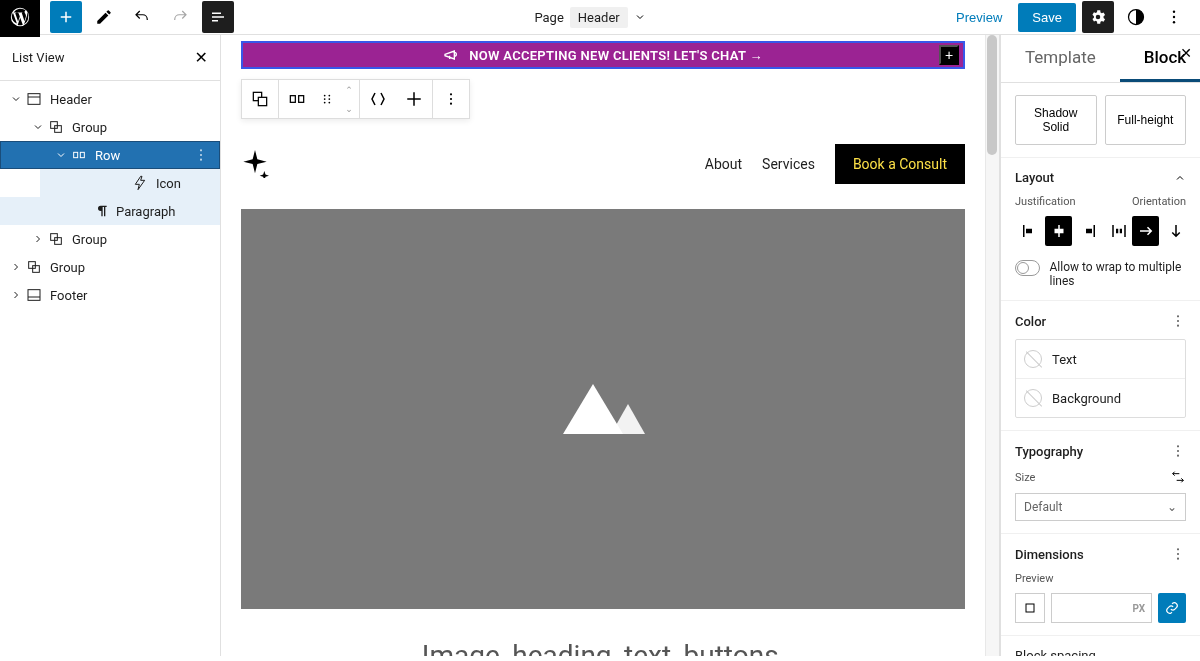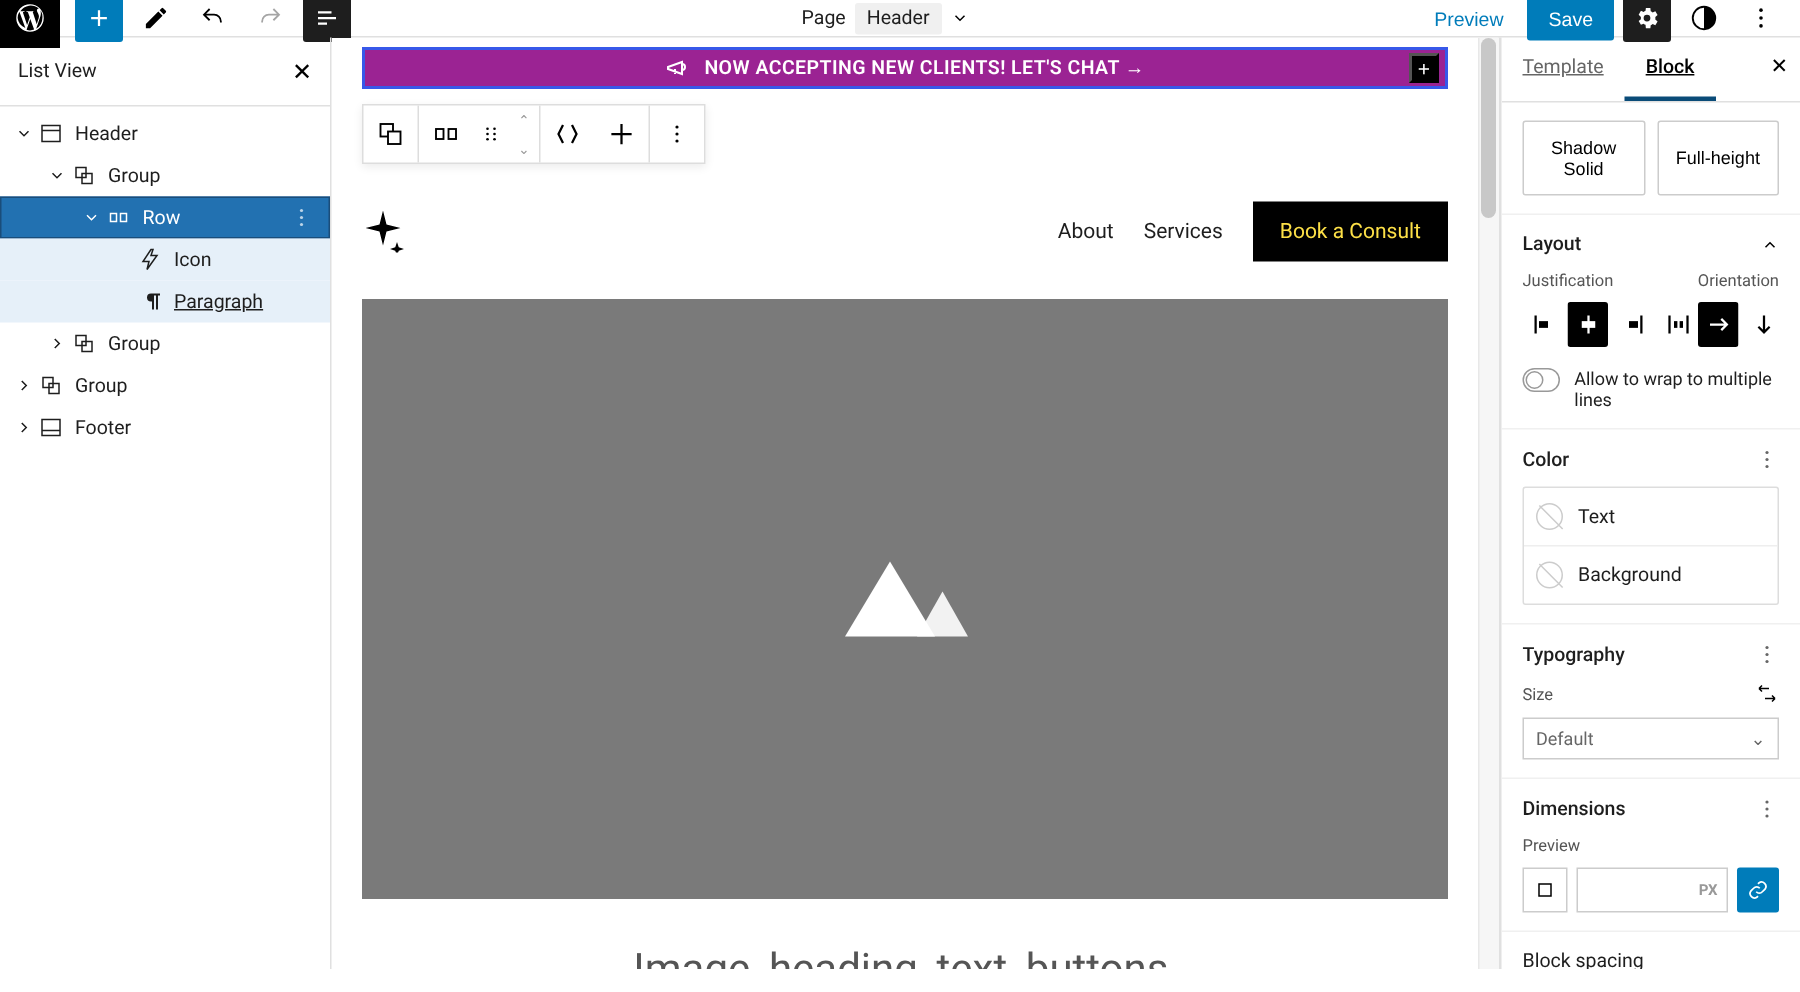--- a/index.html
+++ b/index.html
@@ -1,17 +1,17 @@
 <!DOCTYPE html>
 <html><head>
 <meta charset="utf-8">
 <style>
 * { box-sizing: border-box; margin: 0; padding: 0; }
 body { font-family: -apple-system, BlinkMacSystemFont, "Segoe UI", Roboto, sans-serif; font-size: 13px; color: #1e1e1e; overflow: hidden; width: 1200px; height: 661px; }
-.topbar { height: 25px; display: flex; align-items: center; border-bottom: 1px solid #e0e0e0; }
+.topbar { height: 35px; display: flex; align-items: center; border-bottom: 1px solid #e0e0e0; }
 .wp-logo { width: 40px; height: 40px; background: #000; display: flex; align-items: center; justify-content: center; }
 .tb-left { display: flex; align-items: center; gap: 6px; padding-left: 10px; }
 .tb-btn { width: 32px; height: 32px; display: flex; align-items: center; justify-content: center; border: none; background: transparent; cursor: pointer; border-radius: 2px; }
 .tb-btn.blue { background: #007cba; color: #fff; border-radius: 2px; }
 .tb-btn.dark { background: #1e1e1e; color: #fff; border-radius: 2px; }
 .tb-btn.faded { opacity: 0.35; }
 .tb-center { flex: 1; display: flex; align-items: center; justify-content: center; gap: 6px; font-size: 13px; }
 .tb-center .page-label { color: #1e1e1e; }
 .tb-center .template-name { background: #f0f0f0; padding: 3px 8px; border-radius: 2px; }
 .tb-right { display: flex; align-items: center; gap: 6px; padding-right: 10px; }
@@ -46,21 +46,21 @@
 .nav-row { display: flex; align-items: center; justify-content: flex-end; gap: 20px; padding: 15px 0; margin-top: 60px; }
 .nav-link { color: #1e1e1e; font-size: 14px; }
 .nav-cta { background: #000; color: #fde047; padding: 12px 18px; font-size: 14px; }
 .logo-spark { position: absolute; left: 20px; top: 115px; }
 
 .hero { background: #7a7a7a; height: 400px; display: flex; align-items: center; justify-content: center; margin-top: 10px; }
 .hero-caption { text-align: center; color: #555; font-size: 28px; margin-top: 30px; }
 
 .sidebar { width: 200px; border-left: 1px solid #e0e0e0; overflow-y: auto; }
 .sb-tabs { display: flex; border-bottom: 1px solid #e0e0e0; position: relative; }
-.sb-tab { padding: 12px 14px; font-size: 13px; cursor: pointer; color: #666; text-decoration: underline; }
+.sb-tab { padding: 12px 24px; font-size: 17px; cursor: pointer; color: #666; }
 .sb-tab.active { color: #000; font-weight: 500; border-bottom: 3px solid #0a4b78; }
 .sb-tabs-close { position: absolute; right: 8px; top: 10px; background: transparent; border: none; cursor: pointer; font-size: 14px; }
 .sb-sec { padding: 12px 14px; border-bottom: 1px solid #f0f0f0; }
 .sb-sec-head { display: flex; align-items: center; justify-content: space-between; font-size: 13px; font-weight: 500; margin-bottom: 10px; }
 .style-btns { display: flex; gap: 8px; }
 .style-btn { flex: 1; border: 1px solid #ccc; background: #fff; padding: 10px 6px; font-size: 12px; border-radius: 2px; cursor: pointer; }
 .lbl { font-size: 11px; color: #555; margin-bottom: 8px; }
 .lbl-row { display: flex; justify-content: space-between; }
 .just-btns { display: flex; gap: 3px; }
 .just-btn { width: 27px; height: 30px; border: 1px solid transparent; background: transparent; display: flex; align-items: center; justify-content: center; cursor: pointer; border-radius: 2px; }
@@ -201,30 +201,30 @@
           </span>
           <span style="margin-left:6px">Row</span>
           <span class="lv-opts">
             <svg width="16" height="16" viewBox="0 0 24 24" fill="currentColor">
               <circle cx="12" cy="5" r="1.6"></circle>
               <circle cx="12" cy="12" r="1.6"></circle>
               <circle cx="12" cy="19" r="1.6"></circle>
             </svg>
           </span>
         </div>
+        <div class="lv-item sub" style="padding-left: 74px; margin-left: 40px;">
+          <span class="lv-chev"></span>
+          <span class="lv-icon">
+            <svg width="16" height="16" viewBox="0 0 24 24" fill="none" stroke="currentColor" stroke-width="1.5">
+              <path d="M13 2L5 14h6l-2 8 10-14h-6l2-6z"></path>
+            </svg>
+          </span>
+          <span style="margin-left:6px">Icon</span>
+        </div>
         <div class="lv-item sub" style="padding-left: 74px;">
-          <span class="lv-chev"></span>
-          <span class="lv-icon">
-            <svg width="16" height="16" viewBox="0 0 24 24" fill="none" stroke="currentColor" stroke-width="1.5">
-              <path d="M13 2L5 14h6l-2 8 10-14h-6l2-6z"></path>
-            </svg>
-          </span>
-          <span style="margin-left:6px">Icon</span>
-        </div>
-        <div class="lv-item sub" style="padding-left: 74px; text-decoration: underline;">
           <span class="lv-chev"></span>
           <span class="lv-icon">
             <svg width="16" height="16" viewBox="0 0 24 24" fill="currentColor">
               <path d="M13 4a4 4 0 100 8h1v8h2V6h2v14h2V6h2V4h-9z"></path>
             </svg>
           </span>
           <span style="margin-left:6px">Paragraph</span>
         </div>
         <div class="lv-item" style="padding-left: 30px;">
           <span class="lv-chev">

